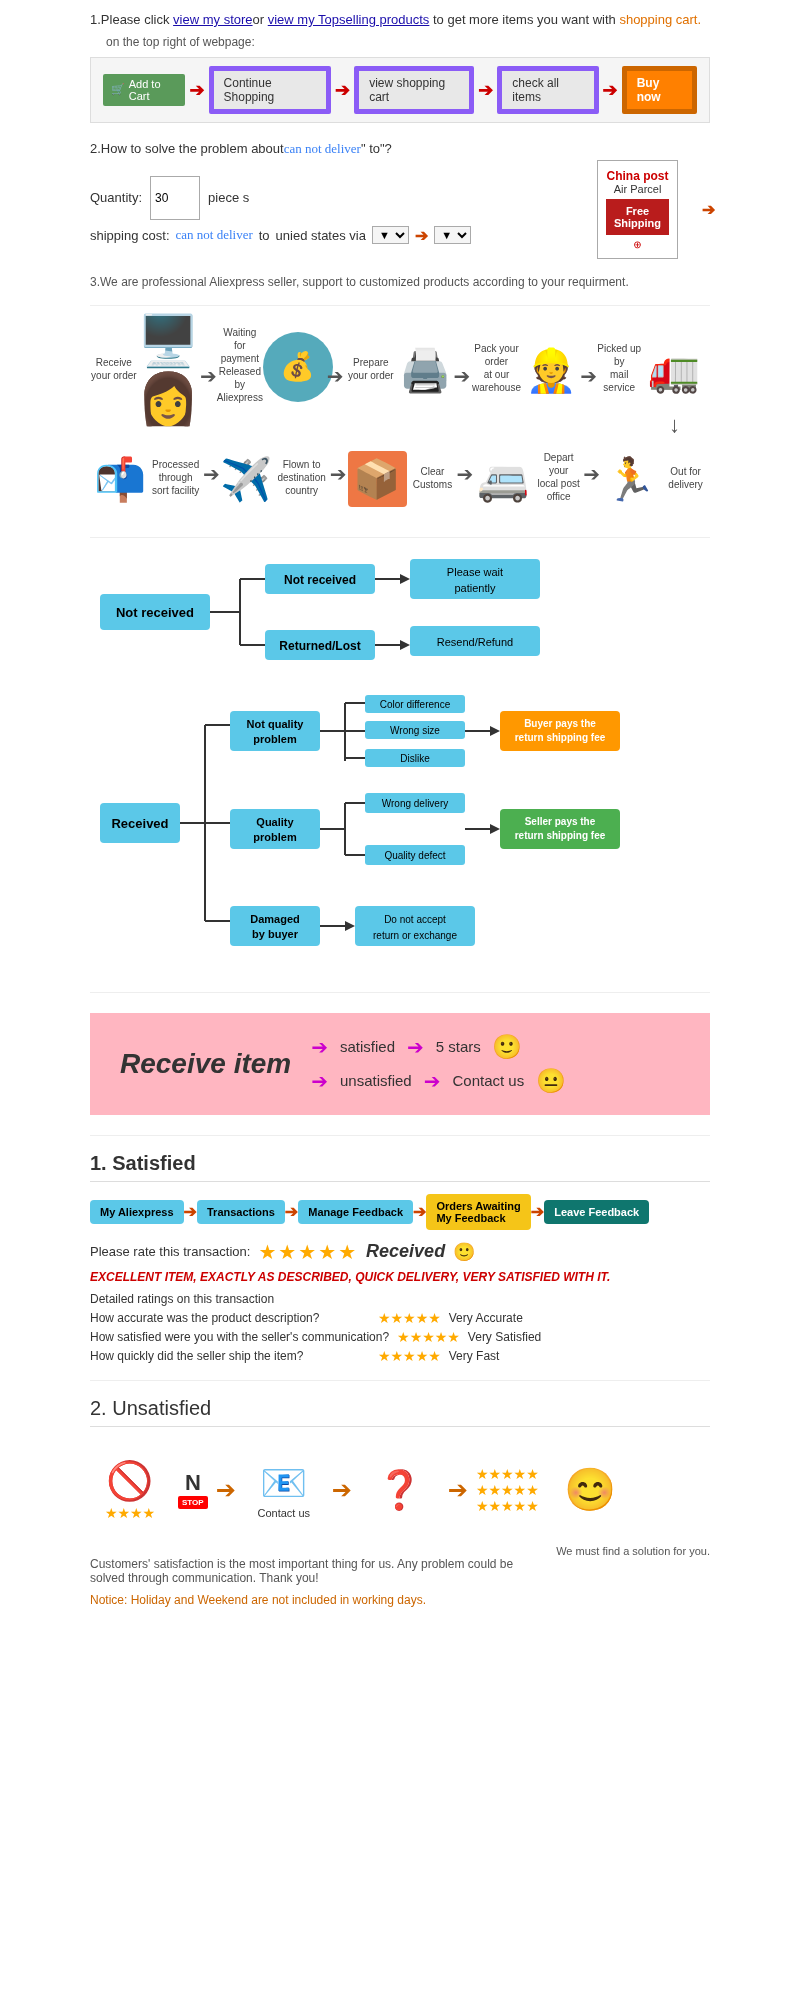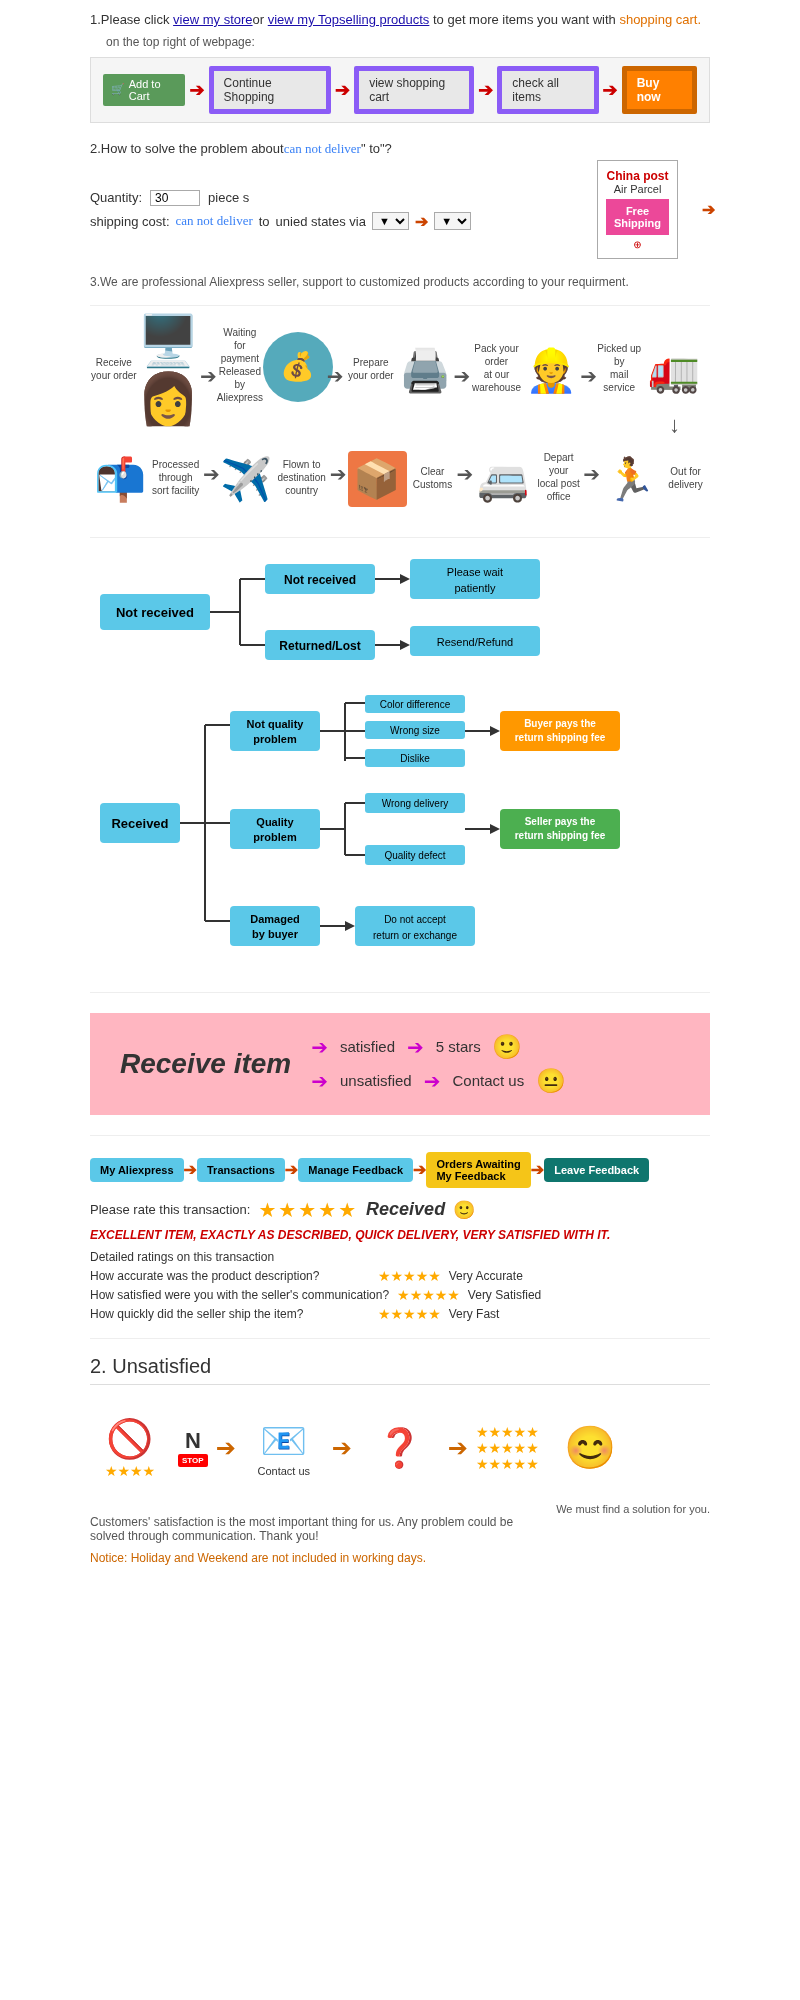--- a/index.html
+++ b/index.html
@@ -17,29 +17,29 @@
     .cart-icon { background: #5a9a5a; color: white; padding: 4px 8px; font-size: 11px; display: flex; align-items: center; gap: 4px; border-radius: 2px; }
     .arrow-red { color: #cc0000; font-size: 18px; font-weight: bold; }
     .step-btn { background: #e8e8e8; border: 5px solid #8b5cf6; padding: 5px 10px; font-size: 12px; border-radius: 2px; }
     .step-btn.orange { background: #ff8000; color: white; border-color: #cc6600; font-weight: bold; }
     
     
     .section2-container { display: flex; gap: 20px; align-items: center; }
     .section2-left { flex: 1; }
     .section2-right { width: 140px; text-align: center; }
     .qty-row { display: flex; align-items: center; gap: 8px; margin: 6px 0; }
-    .qty-input { width: 50px; border: 1px solid #aaa; padding: 0 4px; font-size: 12px; }
+    .qty-input { width: 50px; border: 1px solid #aaa; padding: 14px 4px; font-size: 12px; }
     .shipping-row { display: flex; align-items: center; gap: 6px; flex-wrap: wrap; margin: 4px 0; }
     .cannot-deliver { color: #3b82f6; font-family: Liberation Serif, serif; }
     .dropdown-small { font-size: 11px; border: 1px solid #aaa; padding: 1px 2px; background: #f5f5f5; }
     .arrow-orange { color: #cc4400; font-size: 16px; font-weight: bold; }
     
     .china-post-box { border: 1px solid #aaa; padding: 8px; text-align: center; font-size: 11px; }
     .china-post-title { color: #cc0000; font-weight: bold; font-size: 12px; }
-    .free-shipping-badge { background: #ec4899; color: white; padding: 6px 8px; font-size: 11px; font-weight: bold; margin: 4px auto; display: inline-block; }
+    .free-shipping-badge { background: #b91c1c; color: white; padding: 6px 8px; font-size: 11px; font-weight: bold; margin: 4px auto; display: inline-block; }
     .ok-btn { background: #e0e0e0; border: 2px solid #888; padding: 8px 18px; font-size: 14px; font-weight: bold; margin-top: 4px; display: inline-block; }
     
     
     .section3-text { font-size: 12px; color: #555; margin: 8px 0; }
     
     
     .receive-banner { background: #ffb6c1; padding: 20px 30px; margin: 20px 0; display: flex; align-items: center; gap: 20px; }
     .receive-title { font-size: 28px; font-weight: bold; font-style: italic; color: #333; }
     .outcome-row { display: flex; align-items: center; gap: 12px; font-size: 14px; }
     .arrow-pink { color: #cc00cc; font-size: 20px; }
@@ -371,20 +371,23 @@
       <span class="arrow-pink">➔</span>
       <span style="font-size:15px;">Contact us</span>
       <span class="emoji-happy">😐</span>
     </div>
   </div>
 </div>
 
 <hr class="divider">
 
 <div class="satisfied-section">
+  <h2 class="satisfied-title">
+    <span>1.</span> <span>Satisfied</span>
+  </h2>
 
   <div class="feedback-steps">
     <div class="fb-box">My Aliexpress</div>
     <span class="arrow-orange">➔</span>
     <div class="fb-box">Transactions</div>
     <span class="arrow-orange">➔</span>
     <div class="fb-box">Manage Feedback</div>
     <span class="arrow-orange">➔</span>
     <div class="fb-box yellow">Orders Awaiting<br>My Feedback</div>
     <span class="arrow-orange">➔</span>

